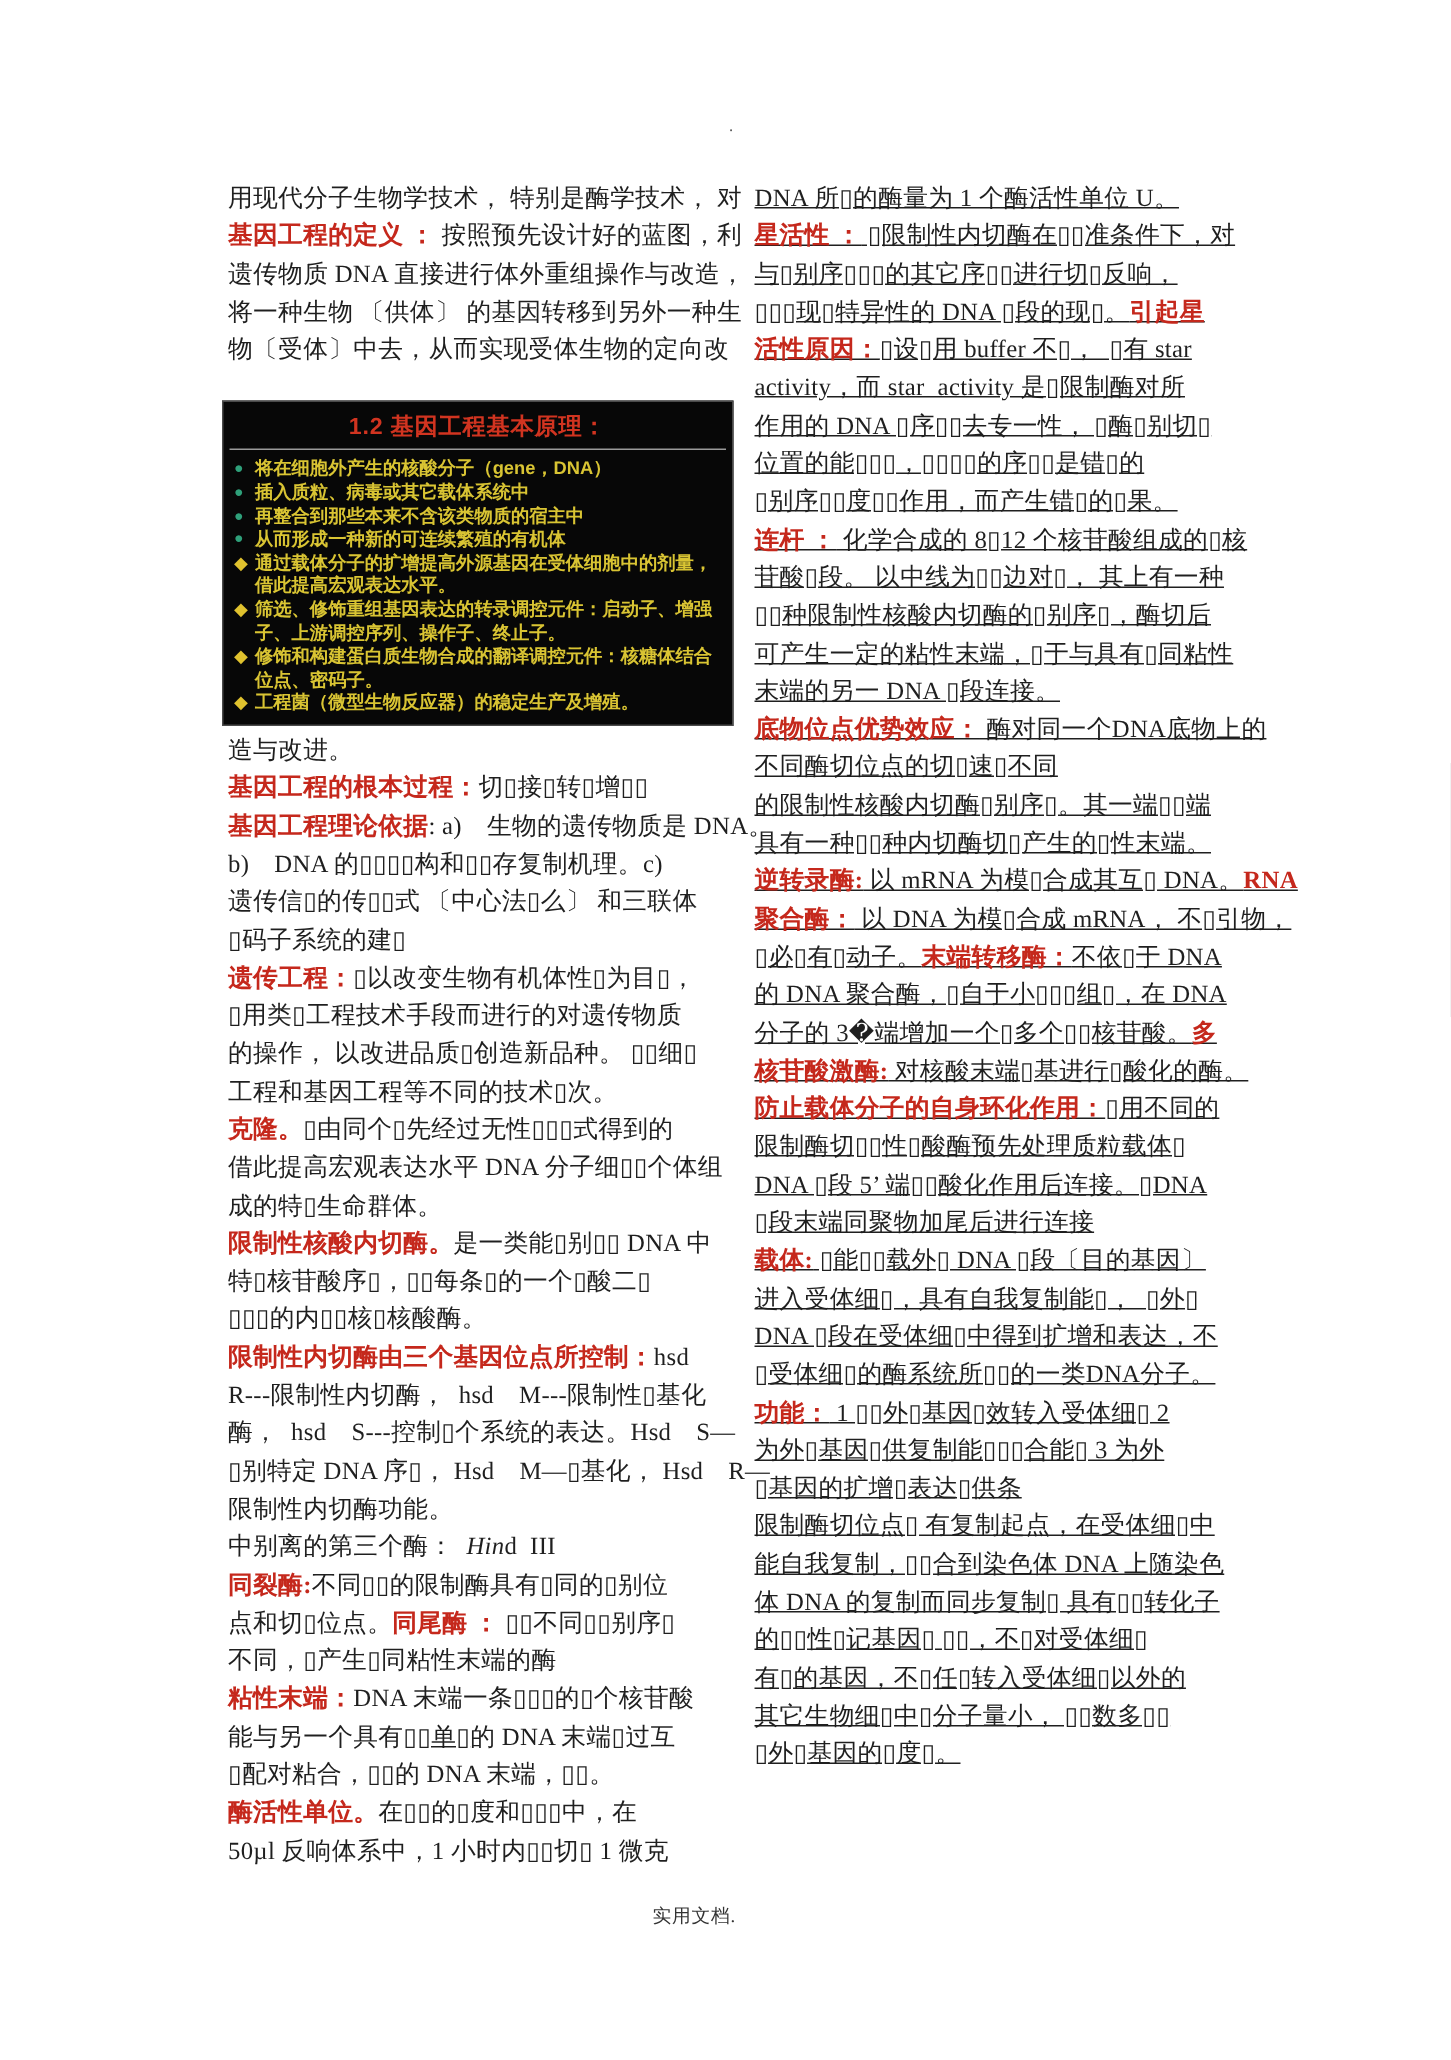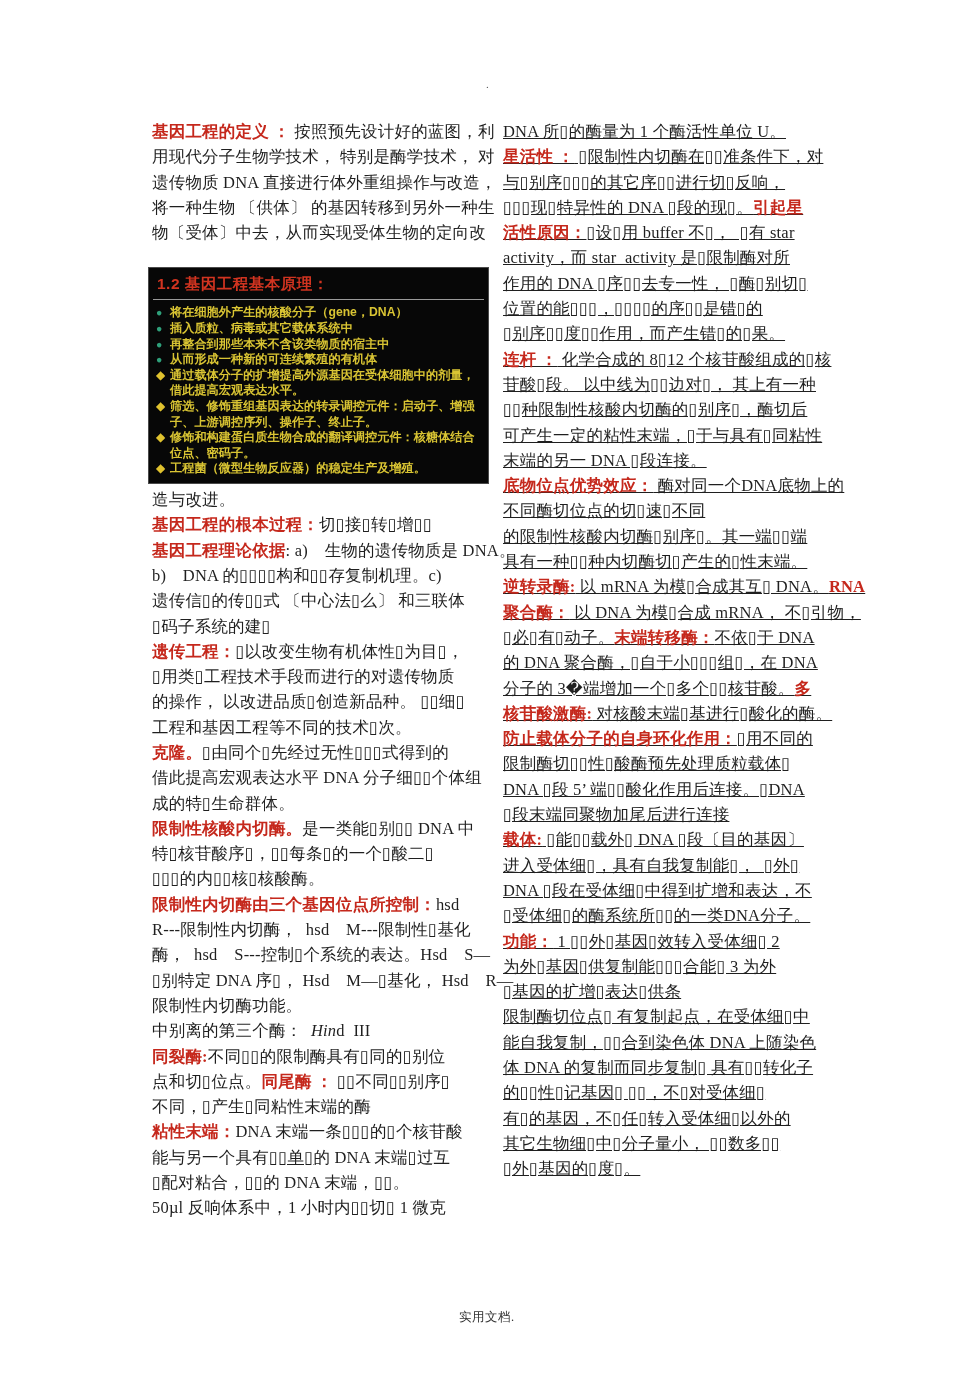--- a/index.html
+++ b/index.html
@@ -34,54 +34,54 @@
     border:1px solid #4a4a4a;
     padding:4px 7px 6px 7px;
     font-family:"Liberation Sans","DejaVu Sans",sans-serif;
   }
   .pbox-title{
     color:#d13420;
     font-size:15.5px;
     font-weight:bold;
     letter-spacing:0.5px;
     padding:2px 1px 4px 1px;
+    text-align:center;
   }
   .pbox-div{border-top:1px solid #9a9a9a;margin:0 -3px 5px -3px;}
   .b-item{
     display:flex;
     color:#d9c433;
     font-size:12.2px;
     line-height:15.6px;
     font-weight:bold;
   }
   .b-mark{width:14px;flex:none;}
   .m-c{color:#2fa07a;font-size:10.5px;}
   .m-d{color:#e0c22e;font-size:12px;}
   .footer{
-    position:absolute;left:459px;top:1269px;
+    position:absolute;left:435px;top:1269px;
     font-size:12.5px;color:#333;
     letter-spacing:0.5px;
-    margin-top:40px;
   }
   .stray-dot{
     position:absolute;left:486px;top:78px;
     font-size:11px;color:#555;
   }
 </style>
 </head>
 <body>
 
 <div class="page">
 
   <div class="stray-dot">.</div>
 
   <div class="col col-left">
     <div>
+        <div class="line"><span>用现代分子生物学技术， 特别是酶学技术， 对</span></div>
         <div class="line"><span class="s-r">基因工程的定义 ：</span><span> 按照预先设计好的蓝图，利</span></div>
-        <div class="line"><span>用现代分子生物学技术， 特别是酶学技术， 对</span></div>
         <div class="line"><span>遗传物质 DNA 直接进行体外重组操作与改造，</span></div>
         <div class="line"><span>将一种生物 〔供体〕 的基因转移到另外一种生</span></div>
         <div class="line"><span>物〔受体〕中去，从而实现受体生物的定向改</span></div>
       </div>
 
     <div class="pbox">
       <div class="pbox-title">1.2 基因工程基本原理：</div>
       <div class="pbox-div"></div>
       <div>
           <div class="b-item">
@@ -141,20 +141,21 @@
         <div class="line"><span>酶，  hsd　S---控制▯个系统的表达。Hsd　S—</span></div>
         <div class="line"><span>▯别特定 DNA 序▯， Hsd　M—▯基化， Hsd　R—</span></div>
         <div class="line"><span>限制性内切酶功能。</span></div>
         <div class="line"><span>中别离的第三个酶：  </span><span class="s-i">Hin</span><span>d  III</span></div>
         <div class="line"><span class="s-r">同裂酶:</span><span>不同▯▯的限制酶具有▯同的▯别位</span></div>
         <div class="line"><span>点和切▯位点。</span><span class="s-r">同尾酶 ：</span><span> ▯▯不同▯▯别序▯</span></div>
         <div class="line"><span>不同，▯产生▯同粘性末端的酶</span></div>
         <div class="line"><span class="s-r">粘性末端：</span><span>DNA 末端一条▯▯▯的▯个核苷酸</span></div>
         <div class="line"><span>能与另一个具有</span><span class="s-u">▯▯单▯</span><span>的 DNA 末端▯过互</span></div>
         <div class="line"><span>▯配对粘合，▯▯的 DNA 末端，▯▯。</span></div>
+        <div class="line"><span class="s-r">酶活性单位。</span><span>在▯▯的▯度和▯▯▯中，在</span></div>
         <div class="line"><span>50µl 反响体系中，1 小时内▯▯切▯ 1 微克</span></div>
       </div>
   </div>
 
   <div class="col col-right">
     <div>
         <div class="line"><span>DNA 所▯的酶量为 1 个酶活性单位 U。</span></div>
         <div class="line"><span class="s-r">星活性 ：</span><span> ▯限制性内切酶在▯▯准条件下，对</span></div>
         <div class="line"><span>与▯别序▯▯▯的其它序▯▯进行切▯反响，</span></div>
         <div class="line"><span>▯▯▯现▯特异性的 DNA ▯段的现▯。</span><span class="s-r">引起星</span></div>

